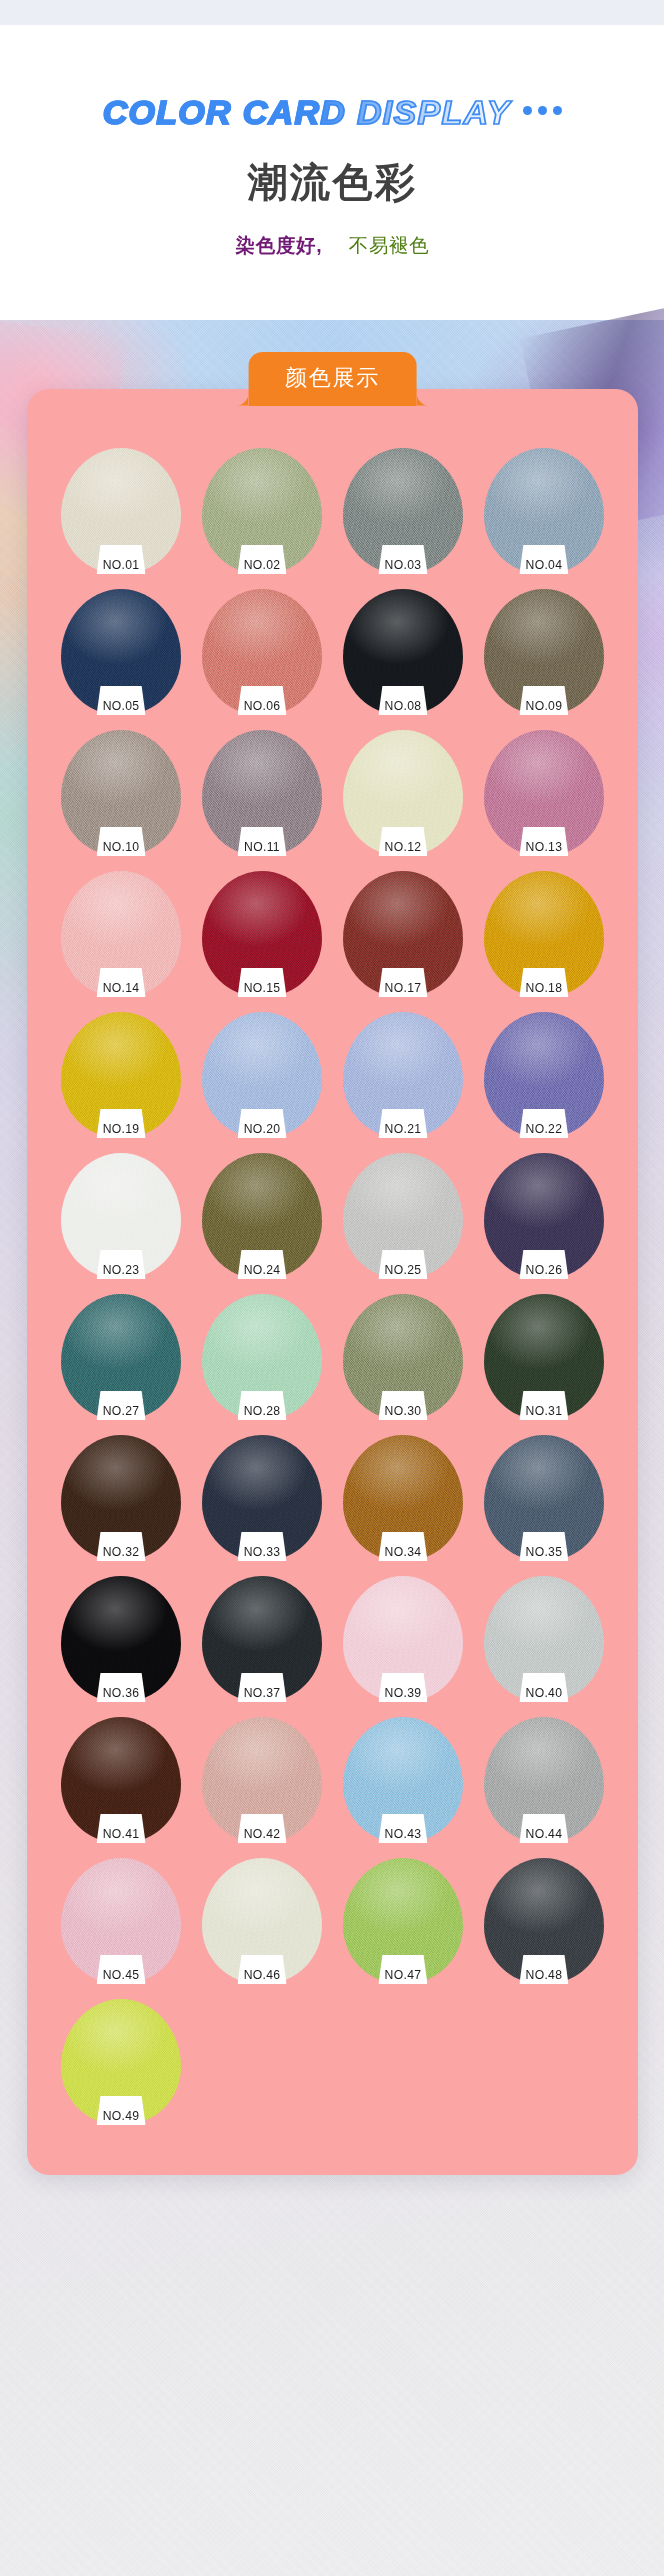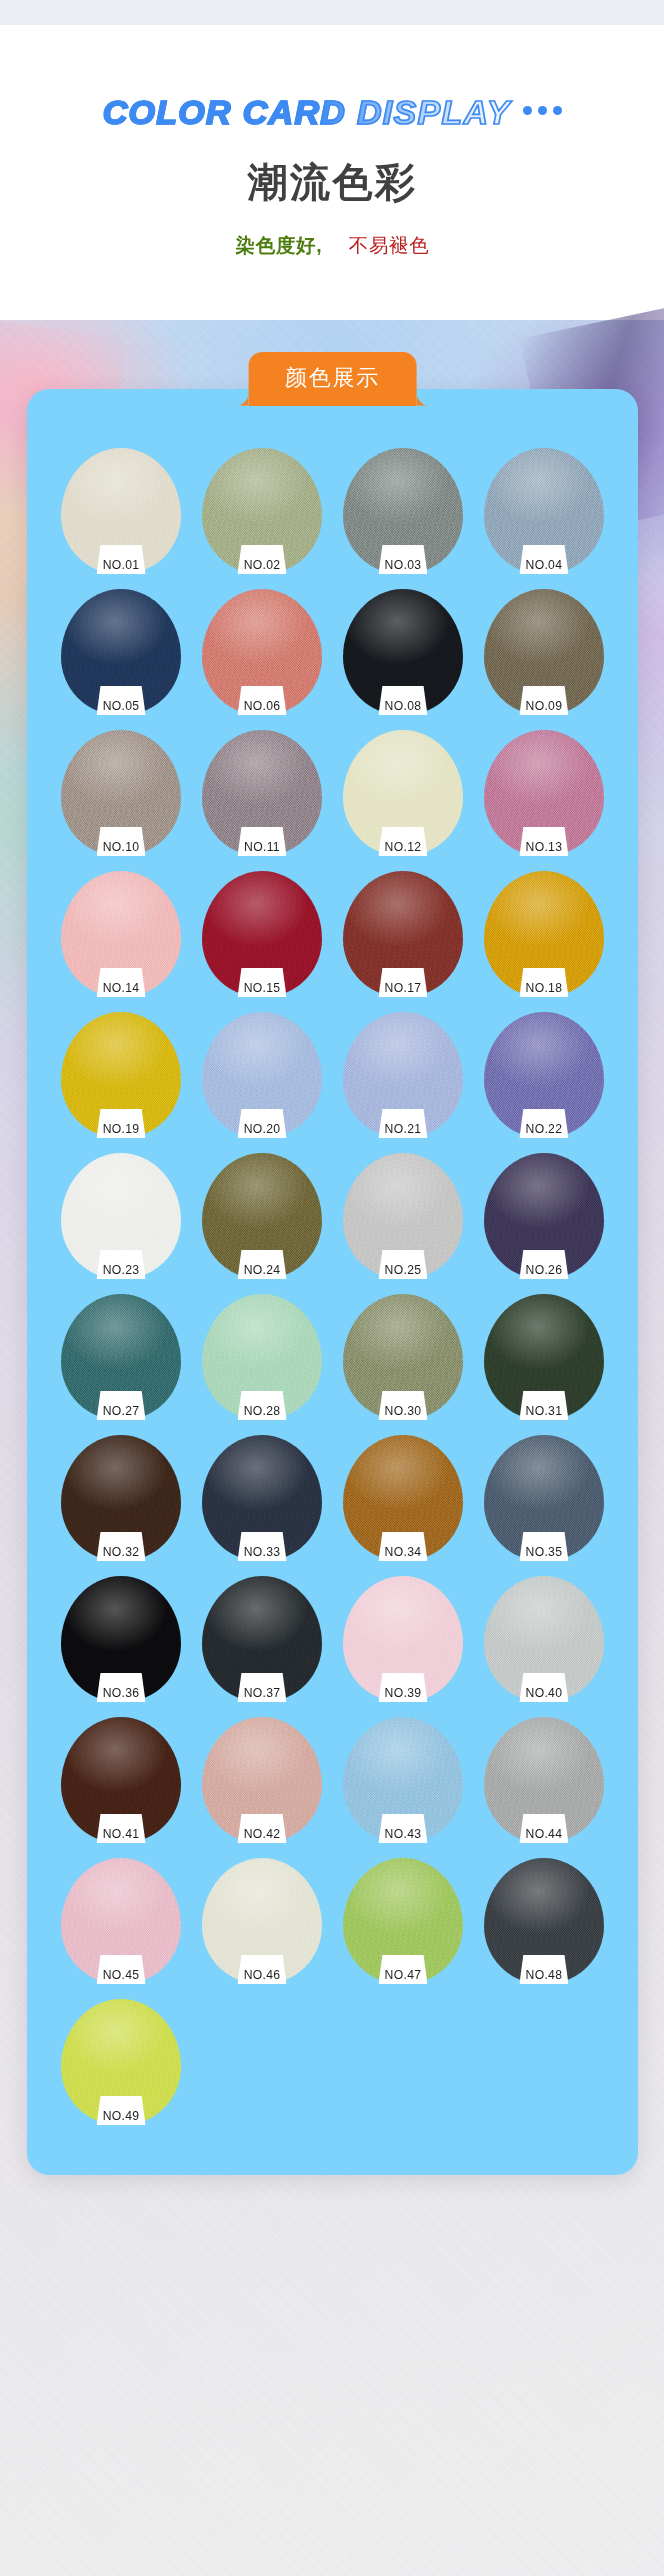--- a/index.html
+++ b/index.html
@@ -55,22 +55,22 @@
     color:#404040;
     letter-spacing:2.5px;
     font-family:"DejaVu Sans","Liberation Sans",sans-serif;
   }
   .sub-title {
     margin-top:22px;
     font-size:19.4px;
     color:#3a3a3a;
     letter-spacing:0.8px;
   }
-  .sub-title .bold { font-weight:bold; color:#4d7c0f; }
-  .sub-title .reg  { font-weight:normal; color:#b91c1c;margin-left:20px; }
+  .sub-title .bold { font-weight:bold; color:#701a75; }
+  .sub-title .reg  { font-weight:normal; color:#4d7c0f;margin-left:20px; }
 
   
   .fabric {
     position:absolute;
     top:320px; left:0;
     width:665px; height:2256px;
     background:
       radial-gradient(ellipse 219px 168px at 6% 3%, rgba(255,186,200,0.85), rgba(255,186,200,0) 70%),
       radial-gradient(ellipse 252px 202px at 96% 5%, rgba(158,140,205,0.9), rgba(158,140,205,0) 72%),
       radial-gradient(ellipse 353px 219px at 50% 1%, rgba(176,210,246,0.95), rgba(176,210,246,0) 70%),
@@ -101,21 +101,21 @@
   
   .card-zone {
     position:relative; z-index:2;
     width:665px;
     padding-top:69px;
   }
   .card {
     position:relative;
     width:611px;
     margin:0 auto;
-    background:#7dd3fc;
+    background:#fca5a5;
     border-radius:22px;
     padding:59px 0 50px 0;
     box-shadow:0 5px 22px rgba(60,60,90,0.14);
   }
 
   
   .tab {
     position:absolute;
     top:-37px; left:50%;
     transform:translateX(-50%);

